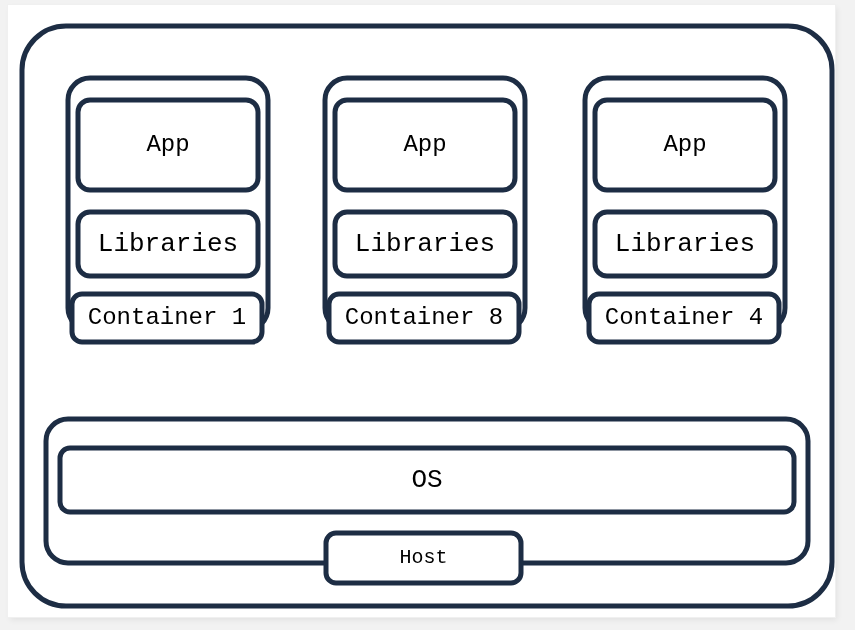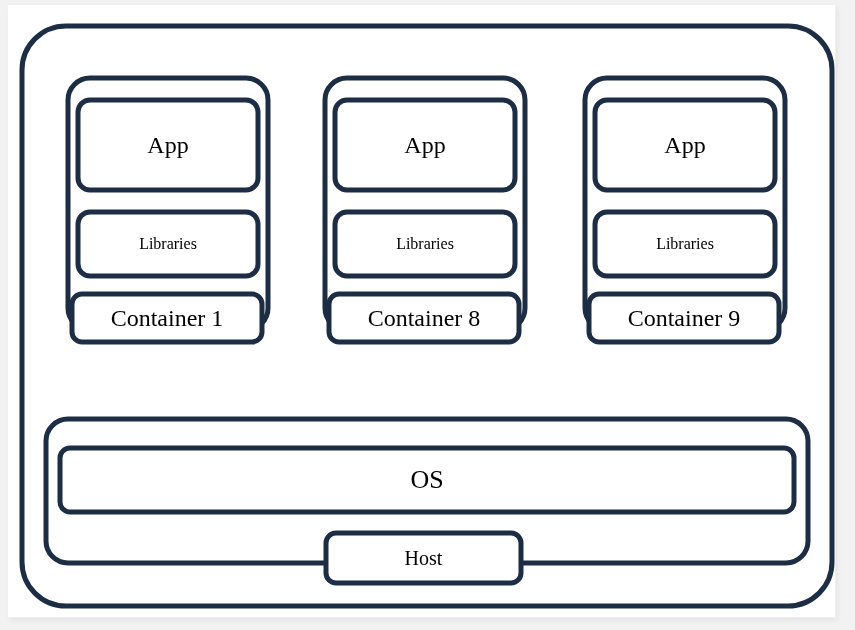--- a/index.html
+++ b/index.html
@@ -6,21 +6,21 @@
   html, body {
     margin: 0;
     padding: 0;
     background: #f2f2f2;
   }
   #canvas {
     position: relative;
     width: 855px;
     height: 630px;
     background: #f2f2f2;
-    font-family: Liberation Serif, serif;
+    font-family: Liberation Mono, monospace;
     overflow: hidden;
   }
   
   #page {
     position: absolute;
     left: 8px;
     top: 5px;
     width: 827px;
     height: 612px;
     background: #ffffff;
@@ -39,21 +39,21 @@
     position: absolute;
     display: flex;
     align-items: center;
     justify-content: center;
     color: #000000;
     line-height: 1;
     white-space: nowrap;
     pointer-events: none;
   }
   .lbl-app        { font-size: 24px; }
-  .lbl-libraries  { font-size: 16px; }
+  .lbl-libraries  { font-size: 26px; }
   .lbl-container  { font-size: 24px; }
   .lbl-os         { font-size: 26px; }
   .lbl-host       { font-size: 20px; }
 </style>
 </head>
 <body>
 
 <div id="canvas">
 
   <div id="page"></div>
@@ -92,18 +92,18 @@
   <div class="box-label lbl-app" style="left:78px; top:100px; width:180px; height:90px;">App</div>
   <div class="box-label lbl-libraries" style="left:78px; top:212px; width:180px; height:64px;">Libraries</div>
   <div class="box-label lbl-container" style="left:72px; top:294px; width:190px; height:48px;">Container 1</div>
 
   <div class="box-label lbl-app" style="left:335px; top:100px; width:180px; height:90px;">App</div>
   <div class="box-label lbl-libraries" style="left:335px; top:212px; width:180px; height:64px;">Libraries</div>
   <div class="box-label lbl-container" style="left:329px; top:294px; width:190px; height:48px;">Container 8</div>
 
   <div class="box-label lbl-app" style="left:595px; top:100px; width:180px; height:90px;">App</div>
   <div class="box-label lbl-libraries" style="left:595px; top:212px; width:180px; height:64px;">Libraries</div>
-  <div class="box-label lbl-container" style="left:589px; top:294px; width:190px; height:48px;">Container 9</div>
+  <div class="box-label lbl-container" style="left:589px; top:294px; width:190px; height:48px;">Container 4</div>
 
   <div class="box-label lbl-host" style="left:326px; top:533px; width:195px; height:50px;">Host</div>
   <div class="box-label lbl-os" style="left:60px; top:448px; width:734px; height:64px;">OS</div>
 
 </div>
 
 </body></html>

